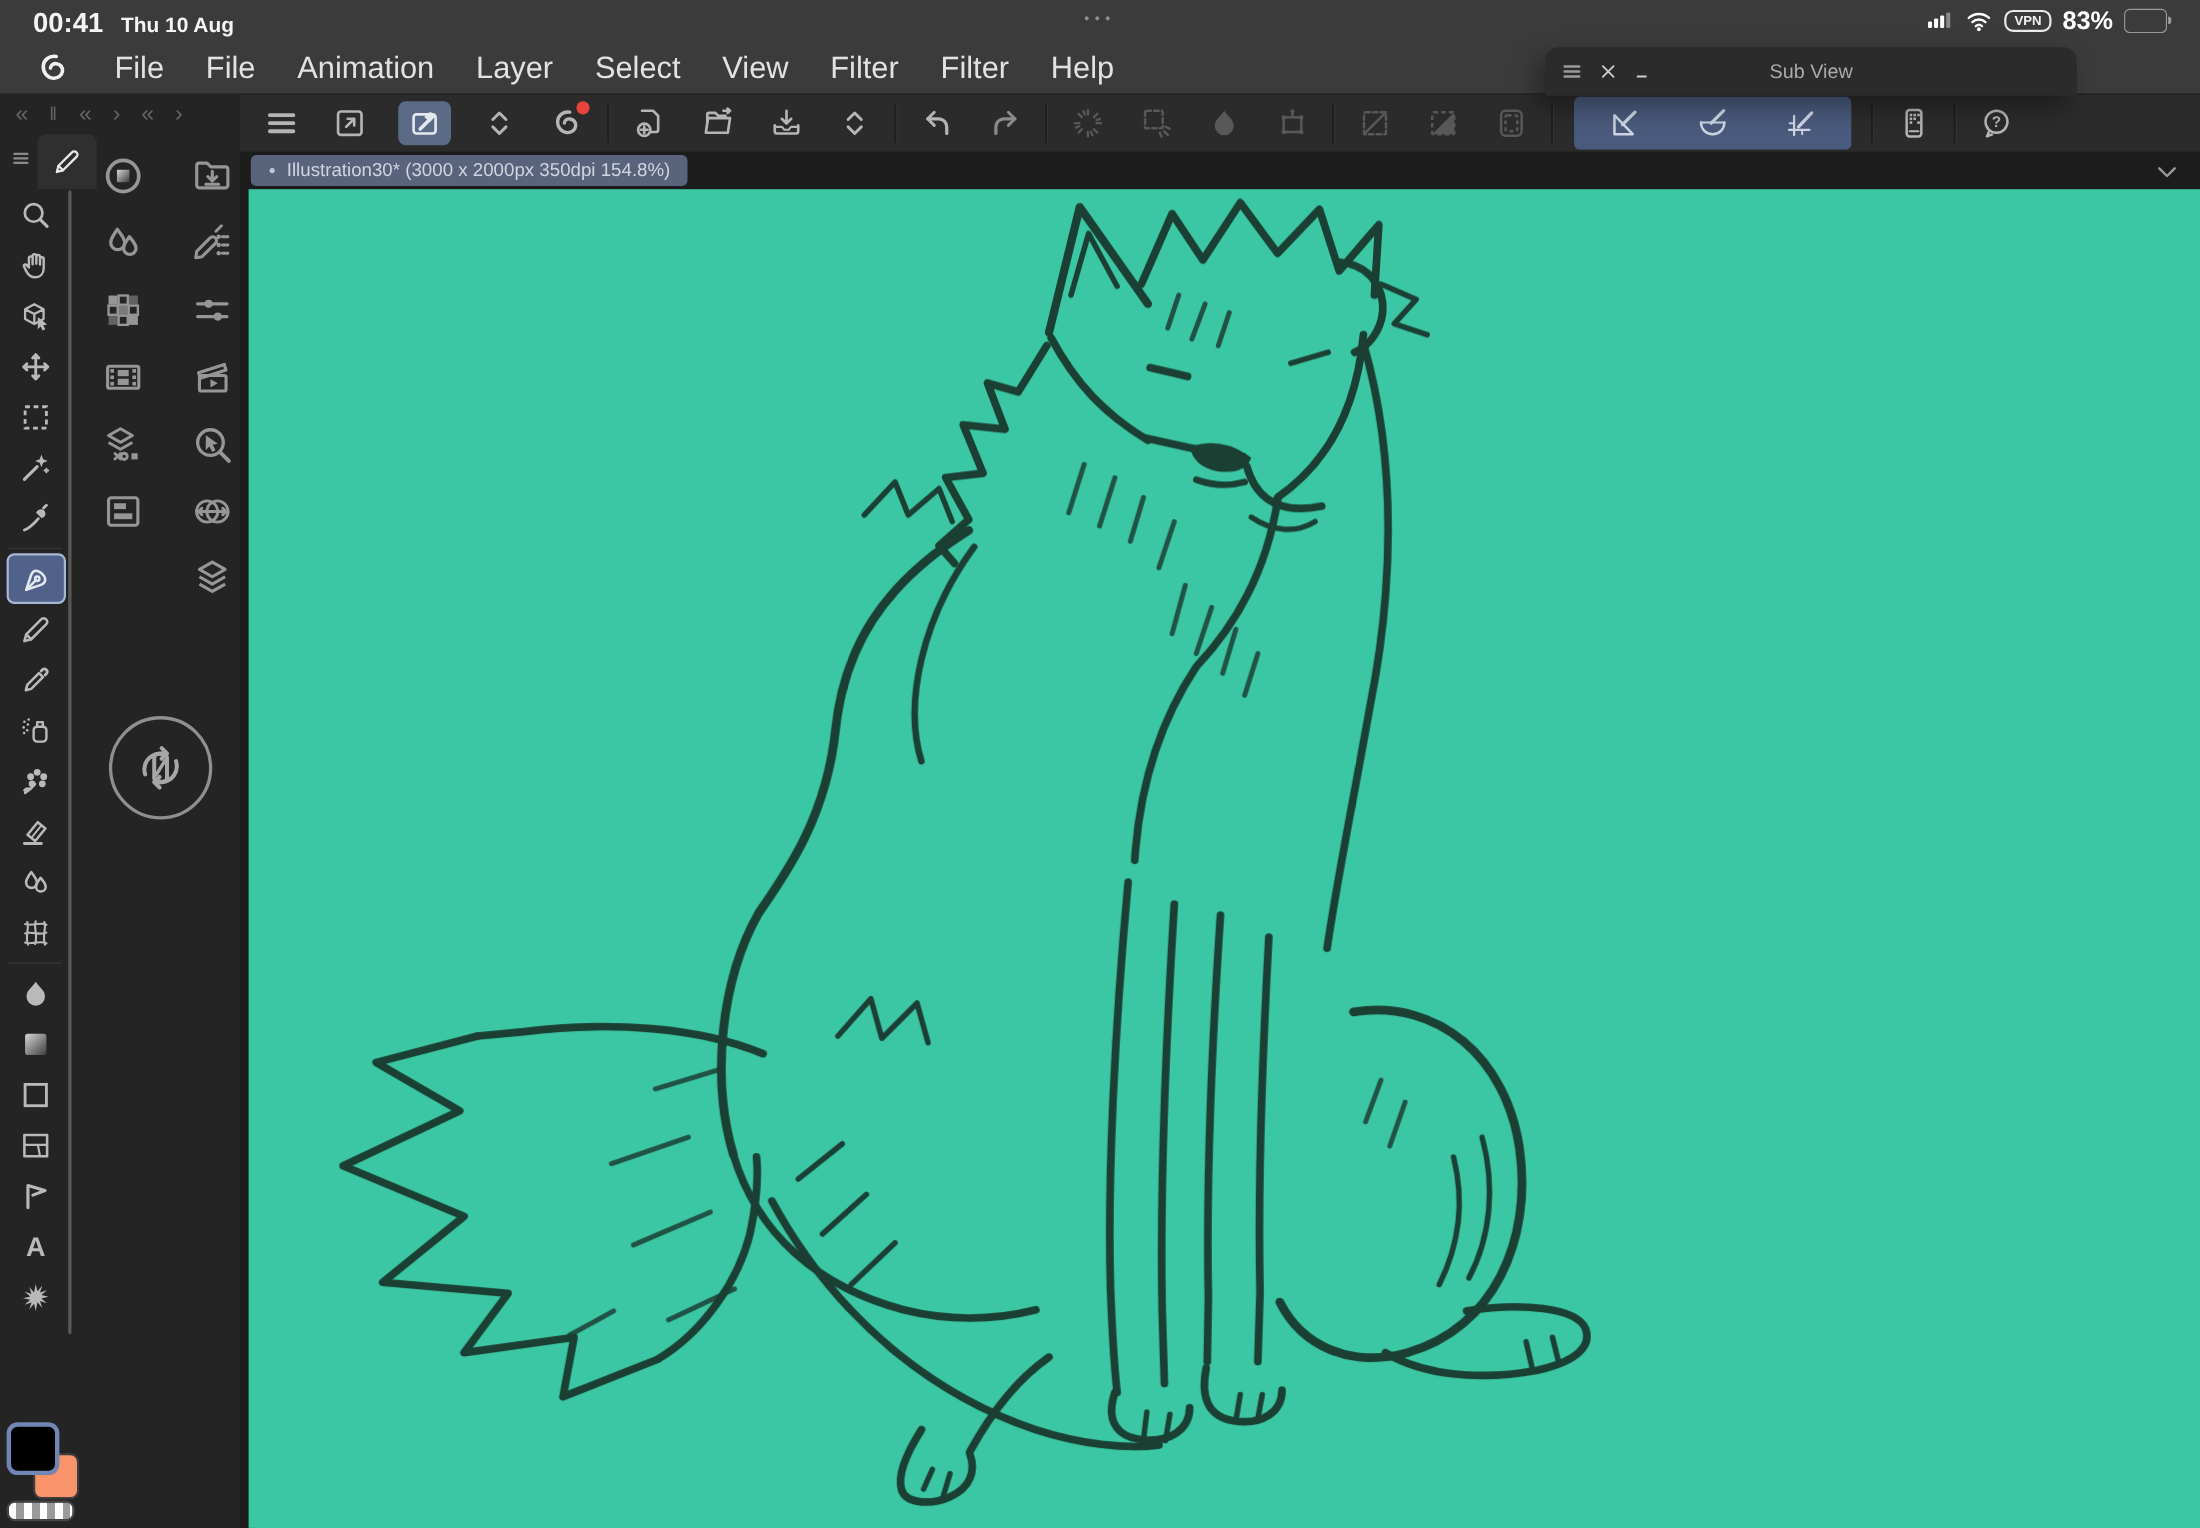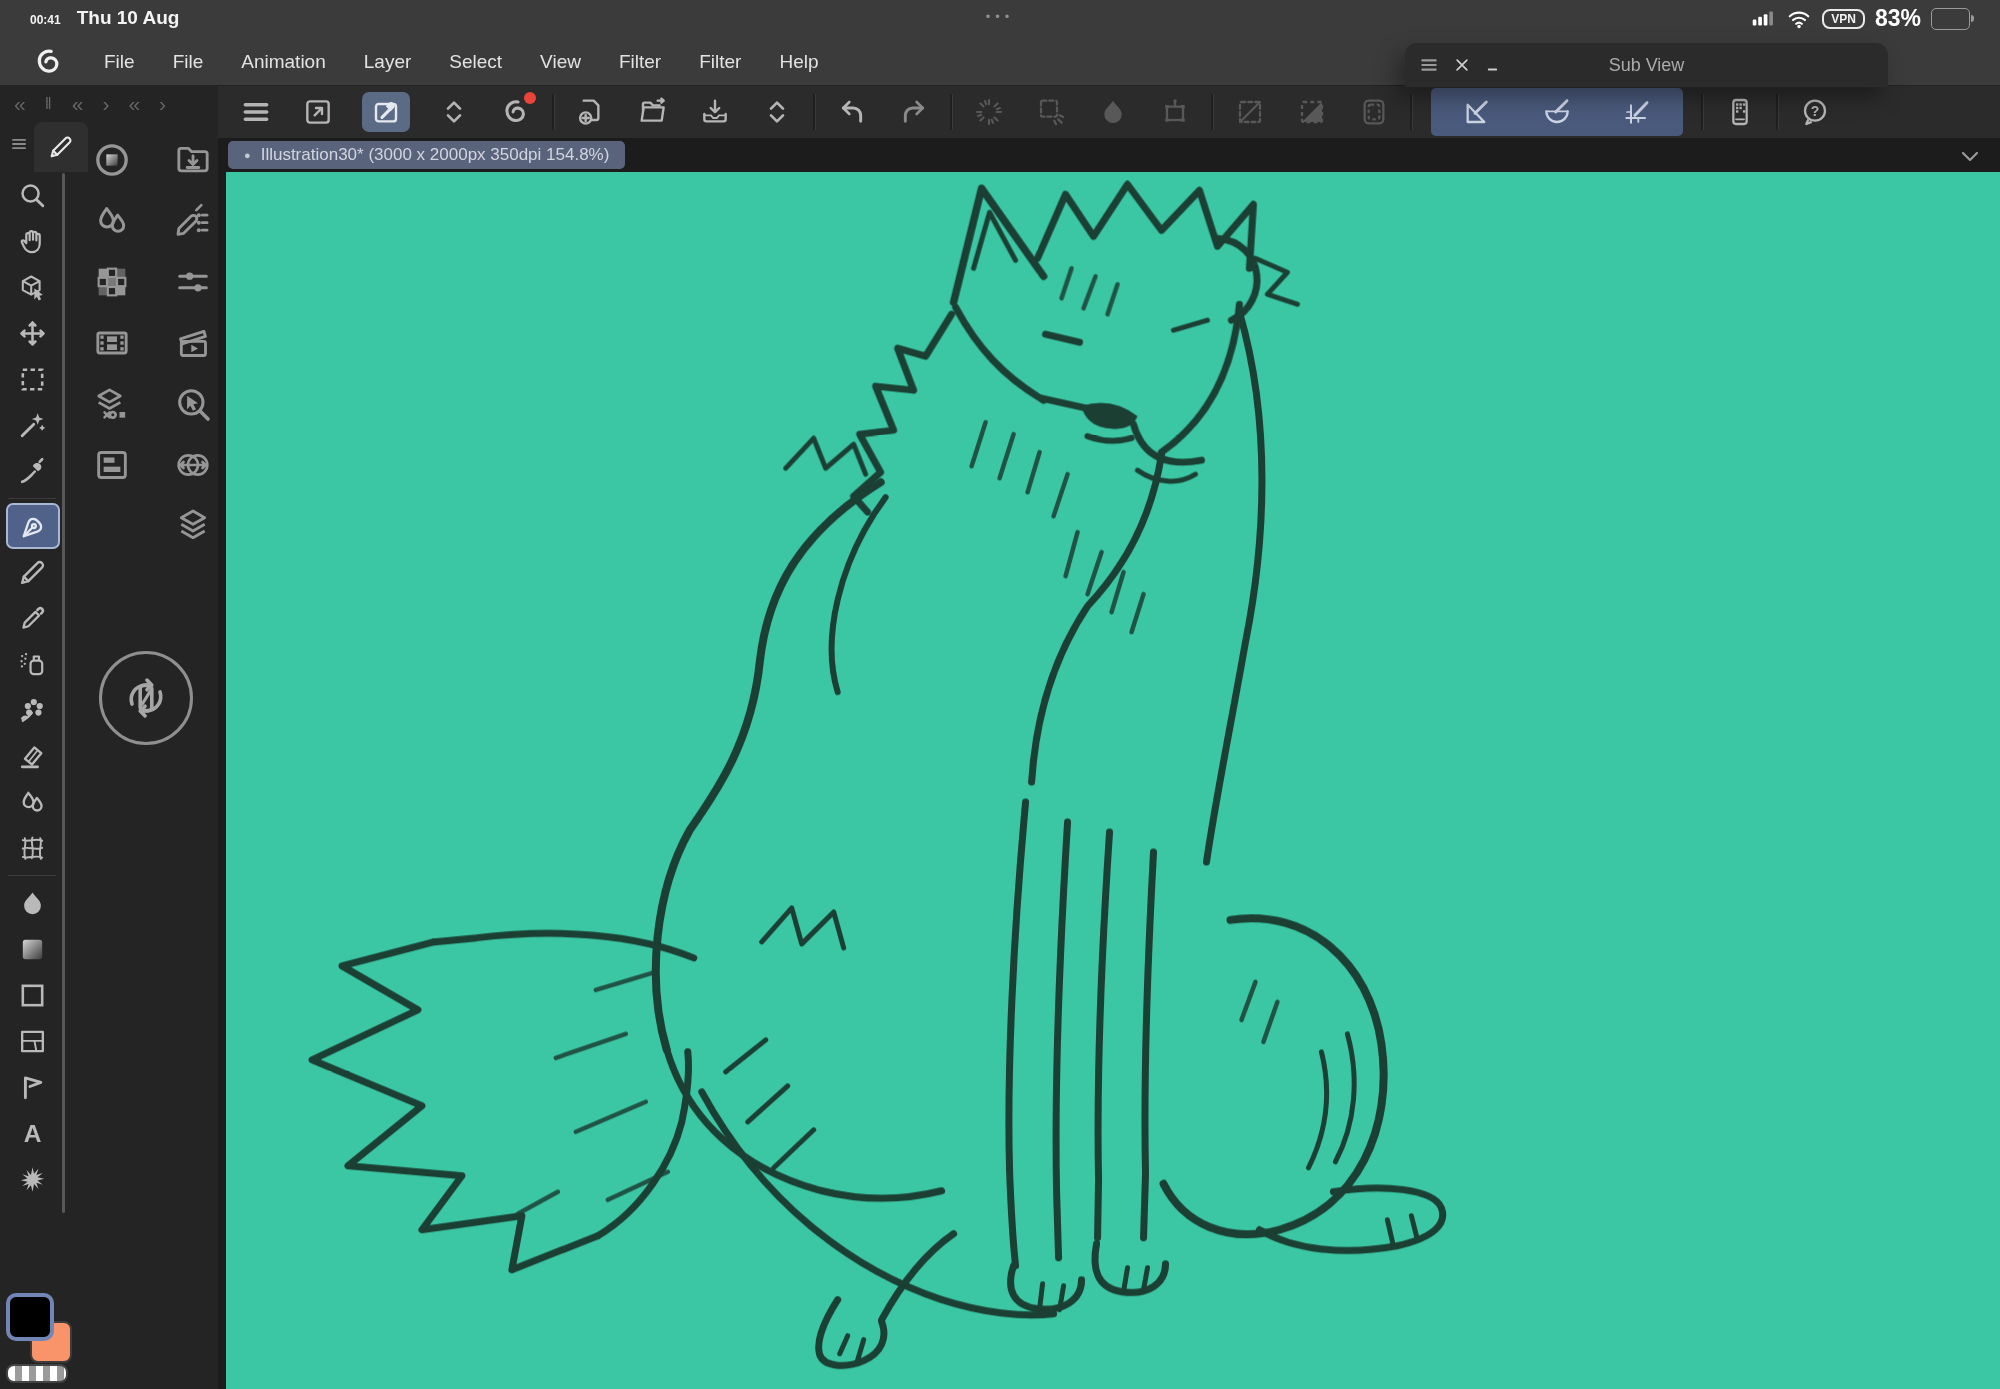--- a/index.html
+++ b/index.html
@@ -3,34 +3,34 @@
 <meta charset="utf-8">
 <style>
   html,body{margin:0;padding:0;background:#000;}
   .screen{position:relative;width:2000px;height:1389px;overflow:hidden;
     font-family:"Liberation Sans",sans-serif;background:#242424;-webkit-font-smoothing:antialiased;}
   svg.ic{display:block;}
   
   .topbar{position:absolute;left:0;top:0;width:2000px;height:85px;background:#3b3b3b;}
   .statusrow{position:absolute;left:0;top:0;width:100%;height:38px;display:flex;align-items:center;}
   .sb-left{position:absolute;left:30px;top:7px;display:flex;gap:16px;align-items:baseline;color:#f4f4f4;}
-  .sb-time{font-size:12px;font-weight:bold;text-align:center;}
+  .sb-time{font-size:25px;font-weight:bold;text-align:center;}
   .sb-date{font-size:19px;font-weight:bold;}
   .sb-center{position:absolute;left:0;right:0;top:9px;text-align:center;color:#8f8f8f;font-size:13px;letter-spacing:5px;}
   .sb-right{position:absolute;right:26px;top:5px;display:flex;align-items:center;gap:10px;color:#fff;}
   .vpn-badge{border:2px solid #e9e9e9;border-radius:8px;font-size:12px;font-weight:bold;padding:1px 7px;color:#f2f2f2;}
   .batt-pct{font-size:23px;font-weight:bold;}
   .battery{display:flex;align-items:center;}
   .batt-body{width:34px;height:17px;border:1.5px solid #9a9a9a;border-radius:5px;padding:1.5px;}
   .batt-fill{height:100%;background:#fff;border-radius:2.5px;}
   .batt-nub{width:3px;height:7px;background:#9a9a9a;border-radius:0 3px 3px 0;margin-left:1px;}
   .menurow{position:absolute;left:0;top:38px;width:100%;height:47px;display:flex;align-items:center;}
   .csp-mark{margin-left:32px;color:#f0f0f0;}
   .menus{display:flex;list-style:none;margin:0 0 0 38px;padding:0;gap:38px;}
-  .menus li{color:#e2e2e2;font-size:19px;cursor:default;}
+  .menus li{color:#e2e2e2;font-size:28px;cursor:default;}
   
   .subview{position:absolute;left:1405px;top:43px;width:483px;height:44px;background:#2b2b2b;
     border-radius:12px 12px 0 0;box-shadow:-8px 10px 22px rgba(0,0,0,.35);display:flex;align-items:center;}
   .sv-ico{color:#9a9a9a;margin-left:14px;}
   .sv-title{position:absolute;left:0;right:0;text-align:center;color:#ababab;font-size:18px;}
   
   .toolbar{position:absolute;left:218px;top:85px;right:0;height:53px;background:#2b2b2b;
     border-top:1px solid #232323;display:flex;align-items:center;padding-left:20px;box-sizing:border-box;}
   .tgroup{display:flex;align-items:center;gap:26px;}
   .tgroup.active{background:#4a5a7c;border-radius:5px;padding:6px 28px;gap:44px;}

